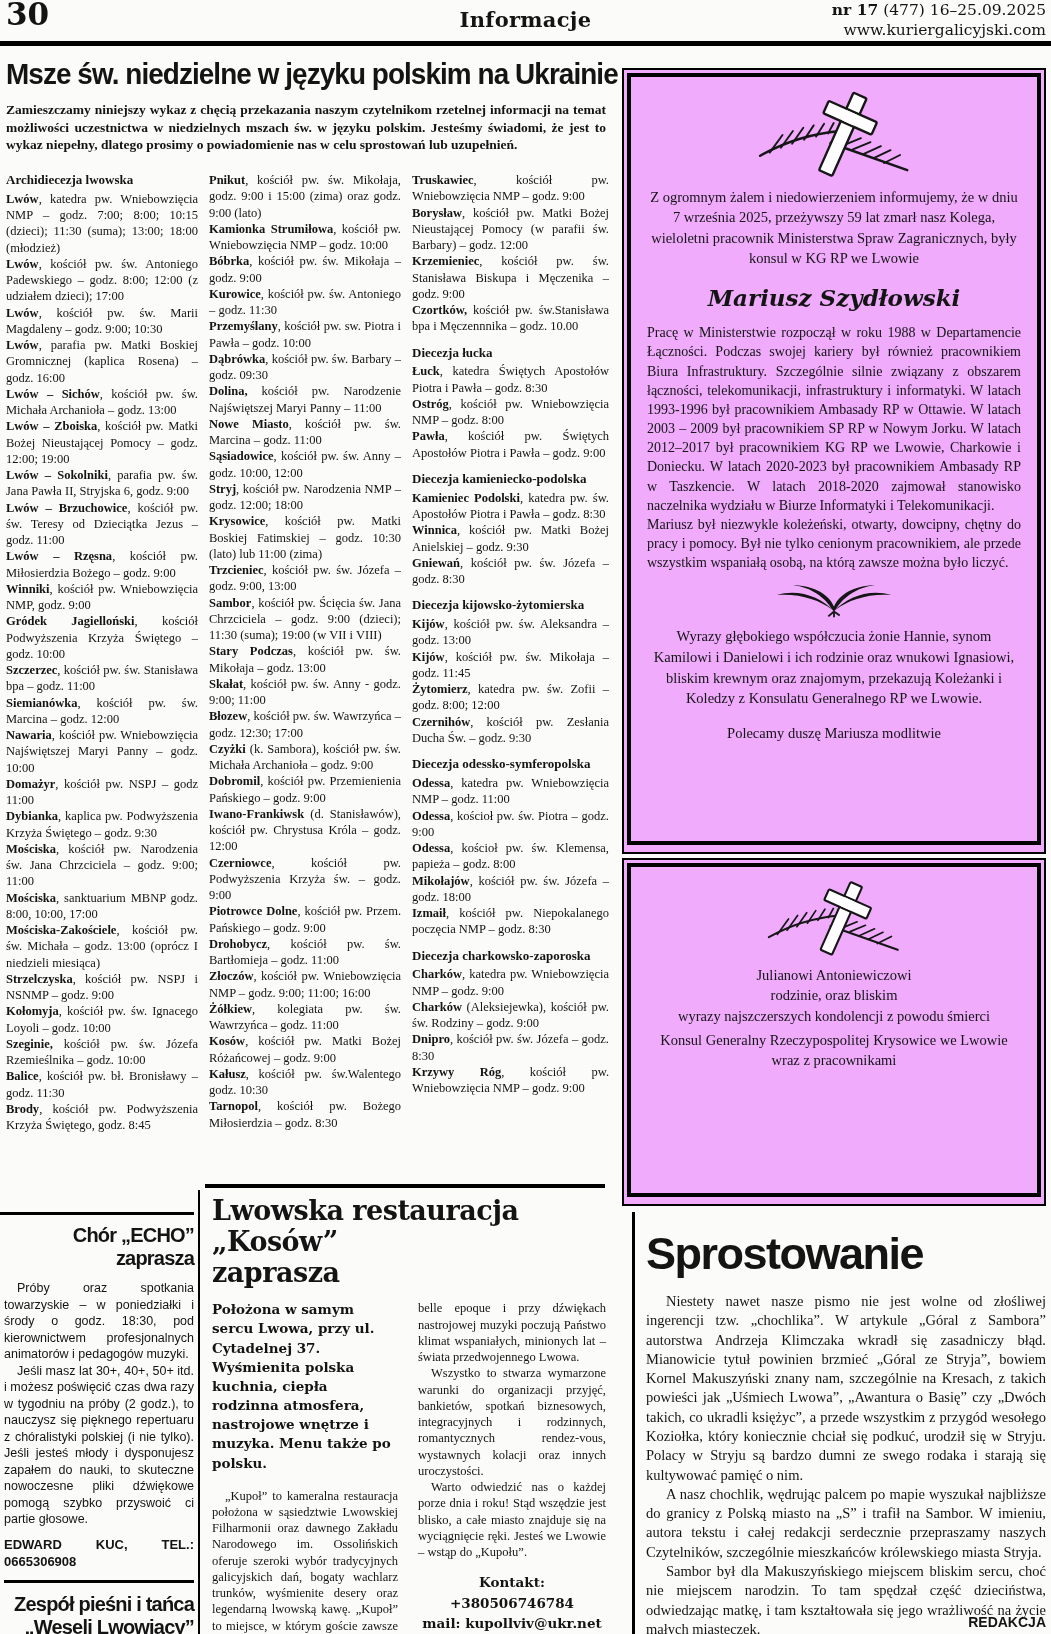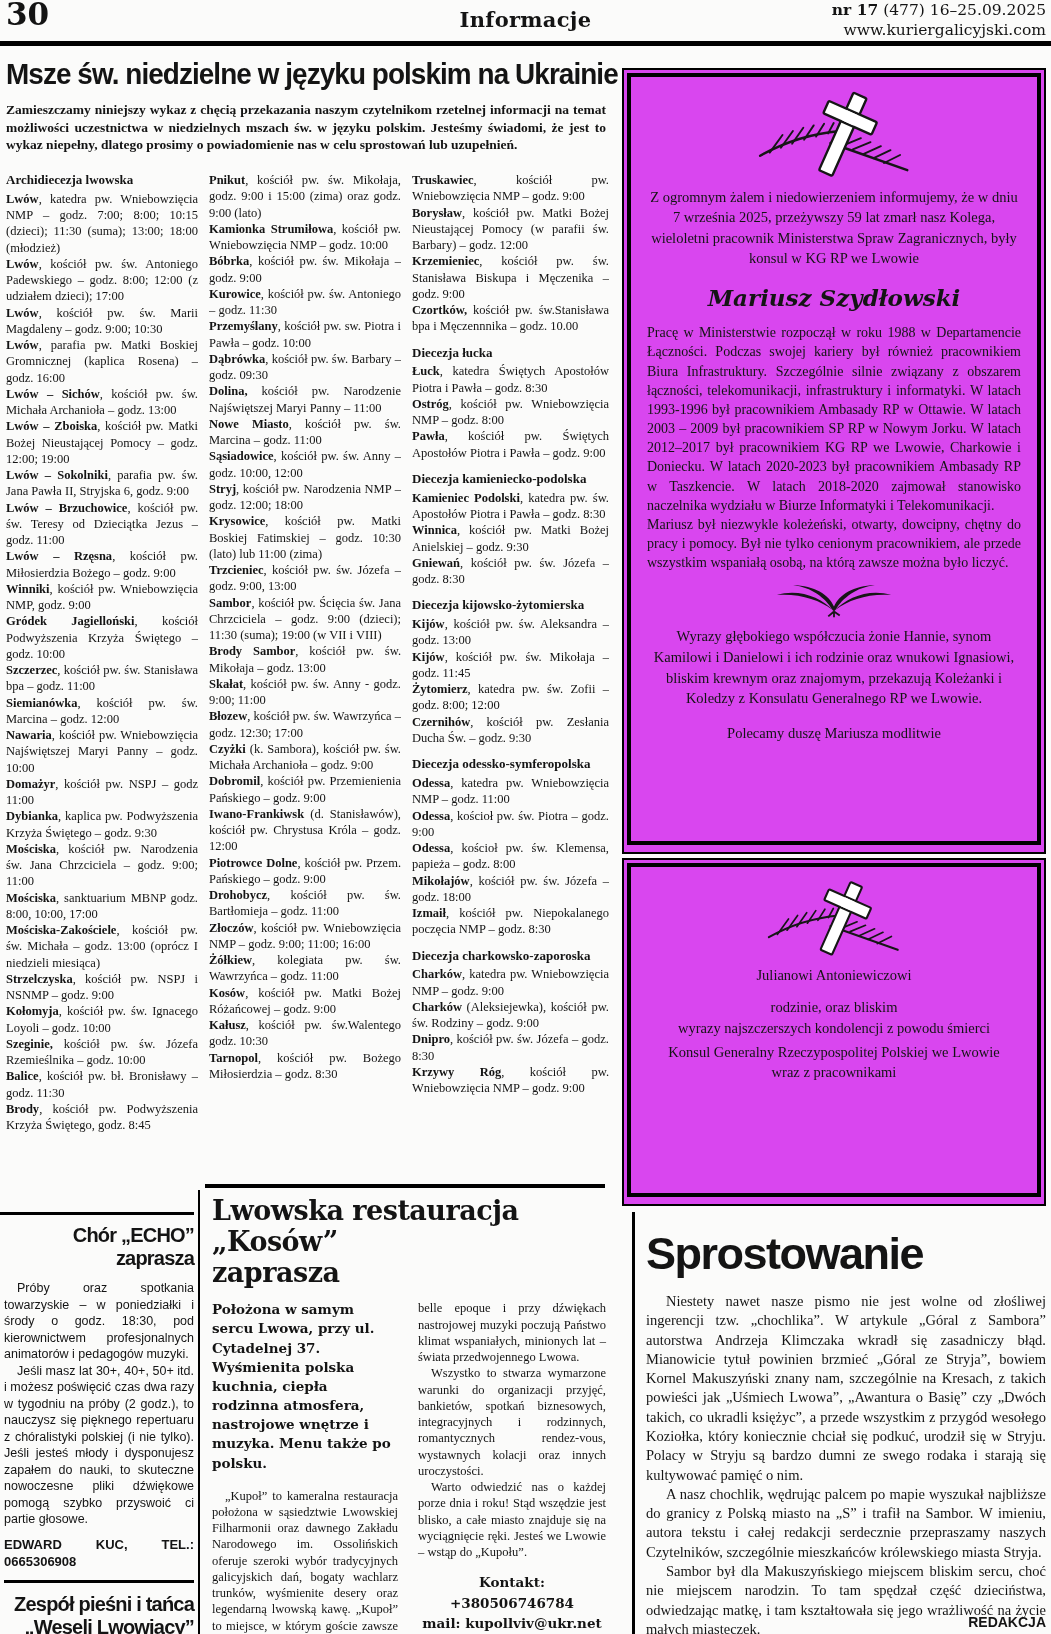--- a/index.html
+++ b/index.html
@@ -26,21 +26,21 @@
   .mcol{top:172px;width:192px;height:992px;overflow:hidden;font-size:12.5px;
        line-height:1.3;text-align:justify;}
   #mcol1{left:6px;}
   #mcol2{left:209px;}
   #mcol3{left:412px;width:197px;}
   .entry b{font-weight:bold;}
   .diocese{font-weight:bold;font-size:13px;margin:10px 0 2px;}
   .mcol .diocese:first-child{margin-top:0;}
 
   
-  .obit{left:622px;width:424px;border:2px solid #000;background:#d946ef;}
+  .obit{left:622px;width:424px;border:2px solid #000;background:#f0abfc;}
   .obit-inner{border:4px solid #000;margin:3px;padding:6px 16px 4px;text-align:center;overflow:hidden;}
   #obit1{top:68px;height:786px;}
   #obit1 .obit-inner{height:772px;}
   #obit2{top:858px;height:348px;}
   #obit2 .obit-inner{height:334px;}
   .o-intro{font-size:14.5px;line-height:1.4;margin-top:4px;}
   .o-name{font-family:"DejaVu Serif",serif;font-weight:bold;font-style:italic;
        font-size:23px;margin:16px 0 12px;}
   .o-body{text-align:justify;font-size:14px;line-height:1.37;}
   .o-cond{font-size:14.5px;line-height:1.42;margin-top:8px;}
@@ -152,26 +152,27 @@
     <div class="entry"><b>Kurowice</b>, kościół pw. św. Antoniego – godz. 11:30</div>
     <div class="entry"><b>Przemyślany</b>, kościół pw. sw. Piotra i Pawła – godz. 10:00</div>
     <div class="entry"><b>Dąbrówka</b>, kościół pw. św. Barbary – godz. 09:30</div>
     <div class="entry"><b>Dolina,</b> kościół pw. Narodzenie Najświętszej Maryi Panny – 11:00</div>
     <div class="entry"><b>Nowe Miasto</b>, kościół pw. św. Marcina – godz. 11:00</div>
     <div class="entry"><b>Sąsiadowice</b>, kościół pw. św. Anny – godz. 10:00, 12:00</div>
     <div class="entry"><b>Stryj</b>, kościół pw. Narodzenia NMP – godz. 12:00; 18:00</div>
     <div class="entry"><b>Krysowice</b>, kościół pw. Matki Boskiej Fatimskiej – godz. 10:30 (lato) lub 11:00 (zima)</div>
     <div class="entry"><b>Trzcieniec</b>, kościół pw. św. Józefa – godz. 9:00, 13:00</div>
     <div class="entry"><b>Sambor</b>, kościół pw. Ścięcia św. Jana Chrzciciela – godz. 9:00 (dzieci); 11:30 (suma); 19:00 (w VII i VIII)</div>
-    <div class="entry"><b>Brody Sambor</b>, kościół pw. św. Mikołaja – godz. 13:00</div>
+    <div class="entry"><b>Stary Podczas</b>, kościół pw. św. Mikołaja – godz. 13:00</div>
     <div class="entry"><b>Skałat</b>, kościół pw. św. Anny - godz. 9:00; 11:00</div>
     <div class="entry"><b>Błozew</b>, kościół pw. św. Wawrzyńca – godz. 12:30; 17:00</div>
     <div class="entry"><b>Czyżki</b> (k. Sambora), kościół pw. św. Michała Archanioła – godz. 9:00</div>
     <div class="entry"><b>Dobromil</b>, kościół pw. Przemienienia Pańskiego – godz. 9:00</div>
     <div class="entry"><b>Iwano-Frankiwsk</b> (d. Stanisławów), kościół pw. Chrystusa Króla – godz. 12:00</div>
+    <div class="entry"><b>Czerniowce</b>, kościół pw. Podwyższenia Krzyża św. – godz. 9:00</div>
     <div class="entry"><b>Piotrowce Dolne</b>, kościół pw. Przem. Pańskiego – godz. 9:00</div>
     <div class="entry"><b>Drohobycz</b>, kościół pw. św. Bartłomieja – godz. 11:00</div>
     <div class="entry"><b>Złoczów</b>, kościół pw. Wniebowzięcia NMP – godz. 9:00; 11:00; 16:00</div>
     <div class="entry"><b>Żółkiew</b>, kolegiata pw. św. Wawrzyńca – godz. 11:00</div>
     <div class="entry"><b>Kosów</b>, kościół pw. Matki Bożej Różańcowej – godz. 9:00</div>
     <div class="entry"><b>Kałusz</b>, kościół pw. św.Walentego godz. 10:30</div>
     <div class="entry"><b>Tarnopol</b>, kościół pw. Bożego Miłosierdzia – godz. 8:30</div>
   </div>
 <div class="abs mcol" id="mcol3">
     <div class="entry"><b>Truskawiec</b>, kościół pw. Wniebowzięcia NMP – godz. 9:00</div>
@@ -220,23 +221,23 @@
     <p class="o-close">Polecamy duszę Mariusza modlitwie</p>
   </div>
 </div>
 
 <div class="abs obit" id="obit2">
   <div class="obit-inner">
     <svg class="crosspalm" style="width:150px;height:84px">
         <use href="#crosspalm"></use>
       </svg>
     <p class="o-intro">Julianowi Antoniewiczowi</p>
-    <p class="o-intro" style="margin-top:12px">rodzinie, oraz bliskim</p>
+    <p class="o-intro" style="margin-top:0">rodzinie, oraz bliskim</p>
     <p class="o-intro" style="margin-top:0">wyrazy najszczerszych kondolencji z powodu śmierci</p>
-    <p class="o-intro">Konsul Generalny Rzeczypospolitej Polskiej we Lwowie</p>
+    <p class="o-intro">Konsul Generalny Rzeczypospolitej Krysowice we Lwowie</p>
     <p class="o-intro" style="margin-top:0">wraz z pracownikami</p>
   </div>
 </div>
 
 <div class="abs" id="rule-choir"></div>
 <div class="abs" id="rule-kupol"></div>
 <div class="abs" id="vrule1"></div>
 <div class="abs" id="vrule2"></div>
 
 <div class="abs" id="choir">

